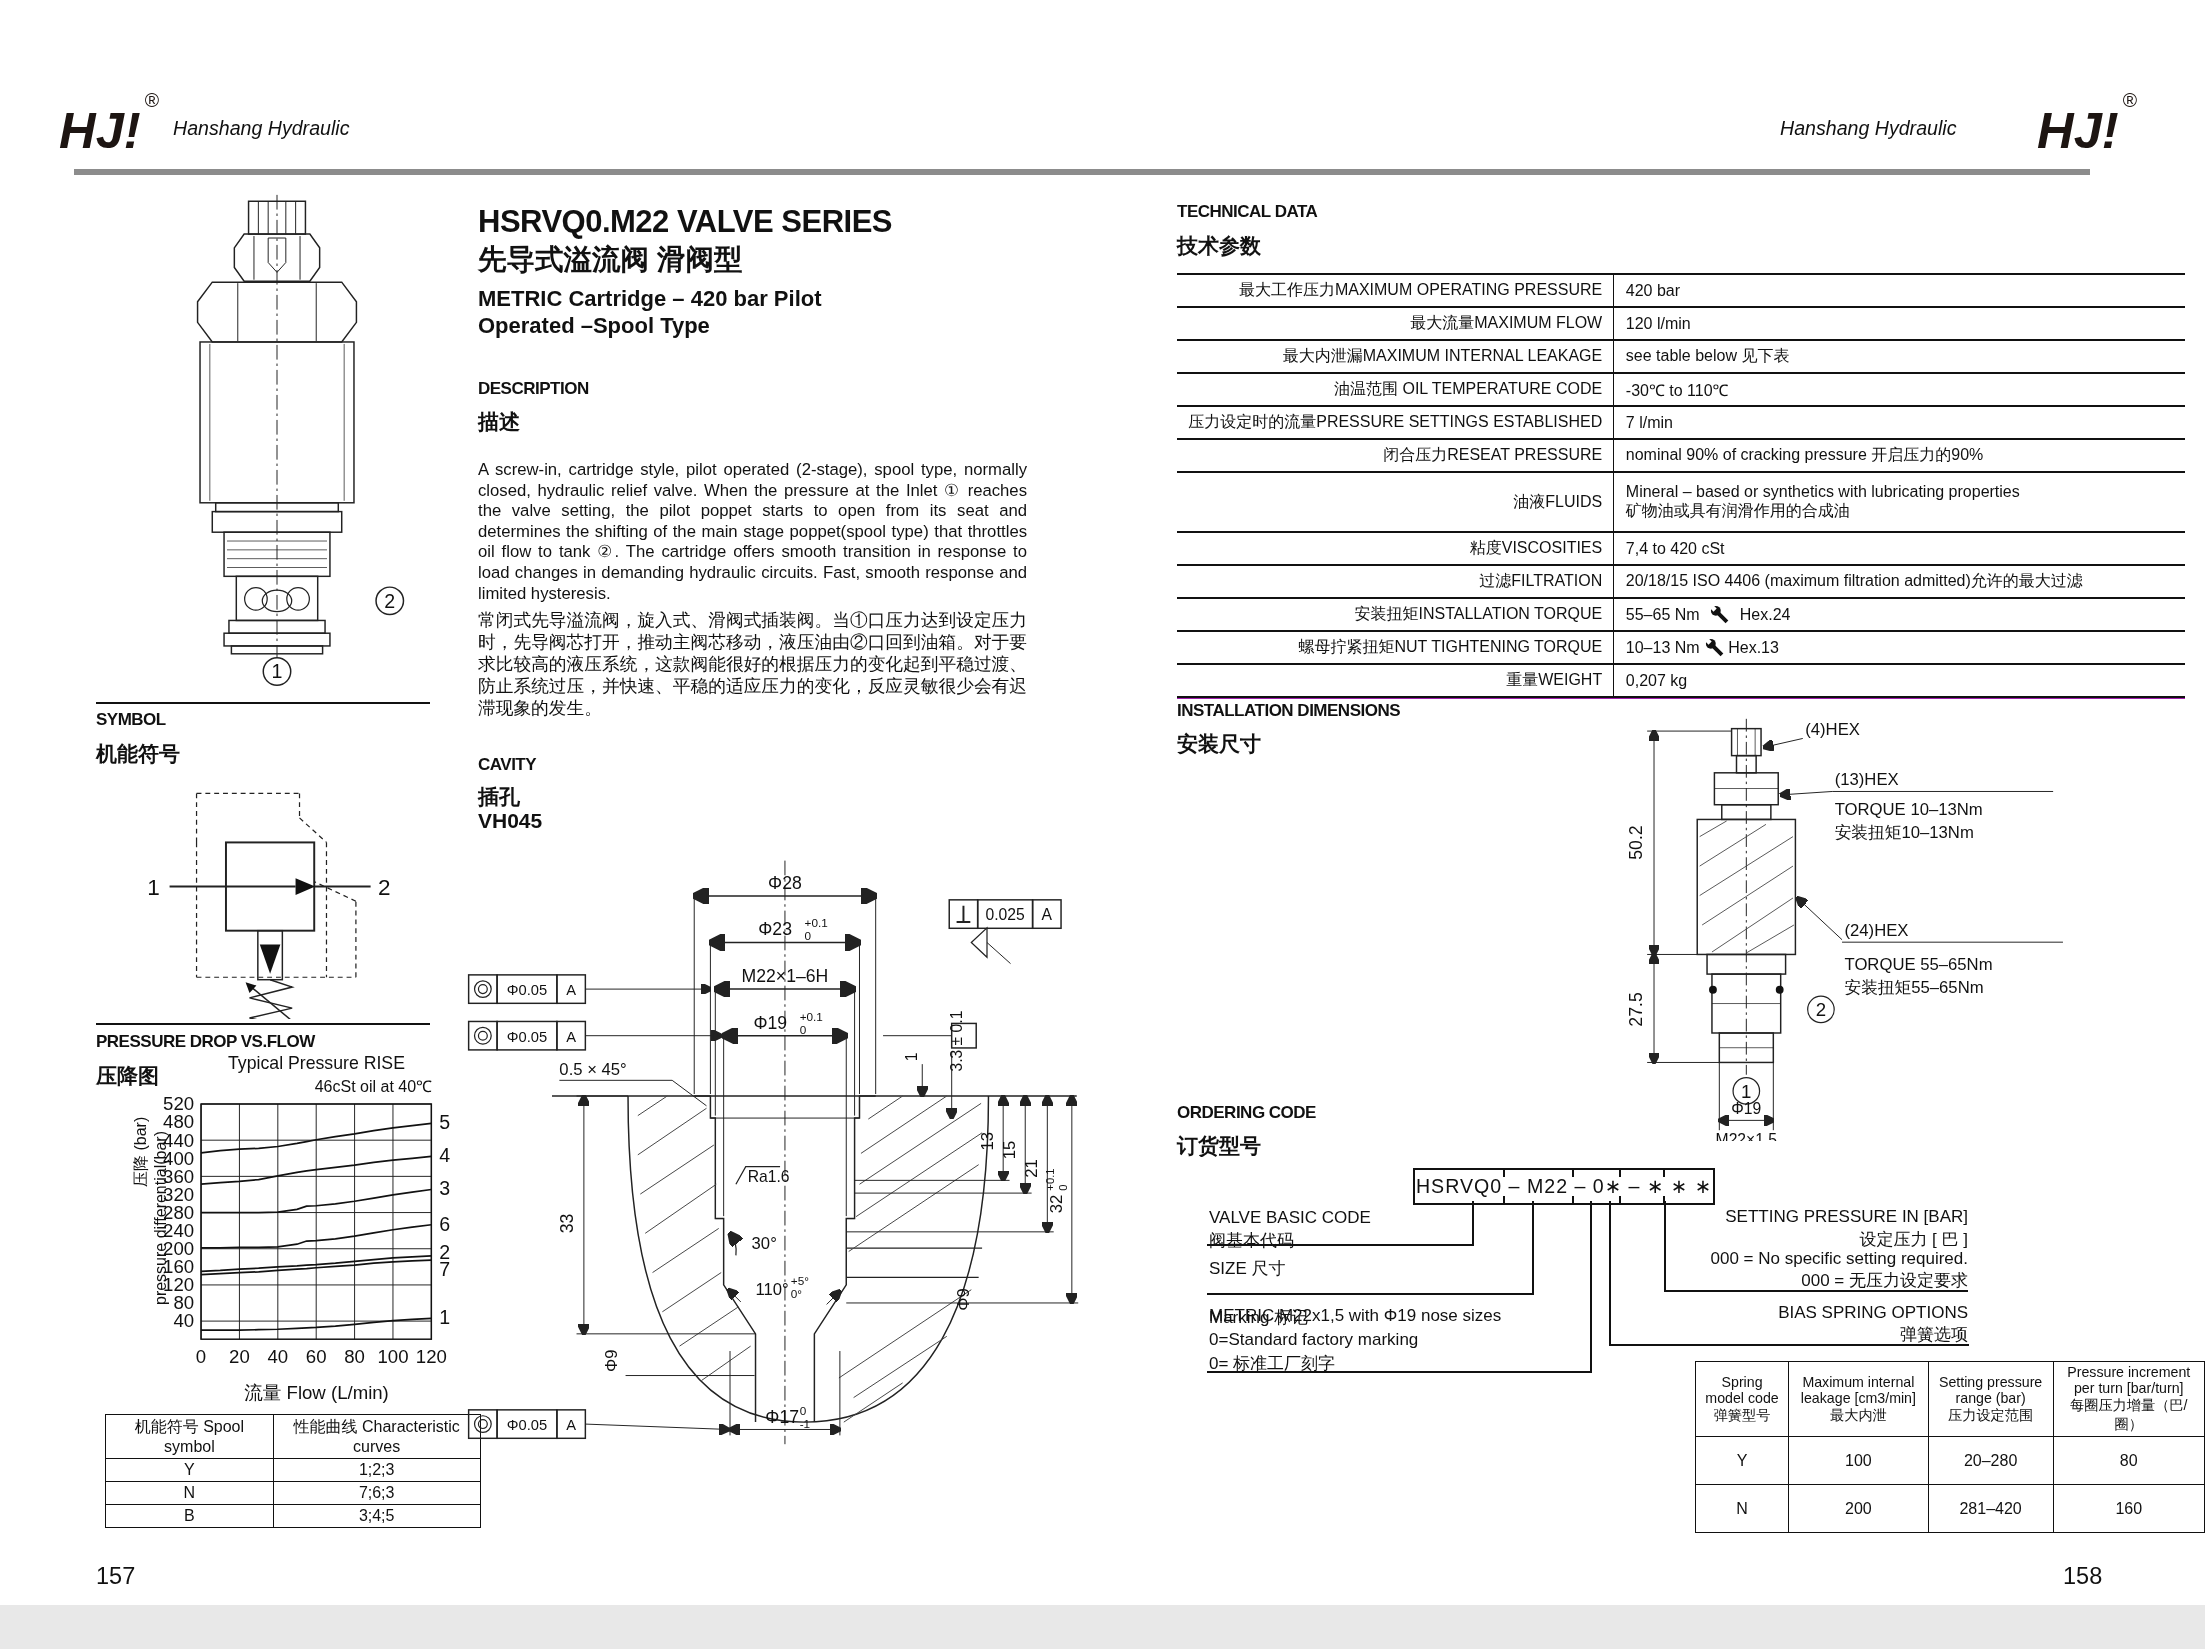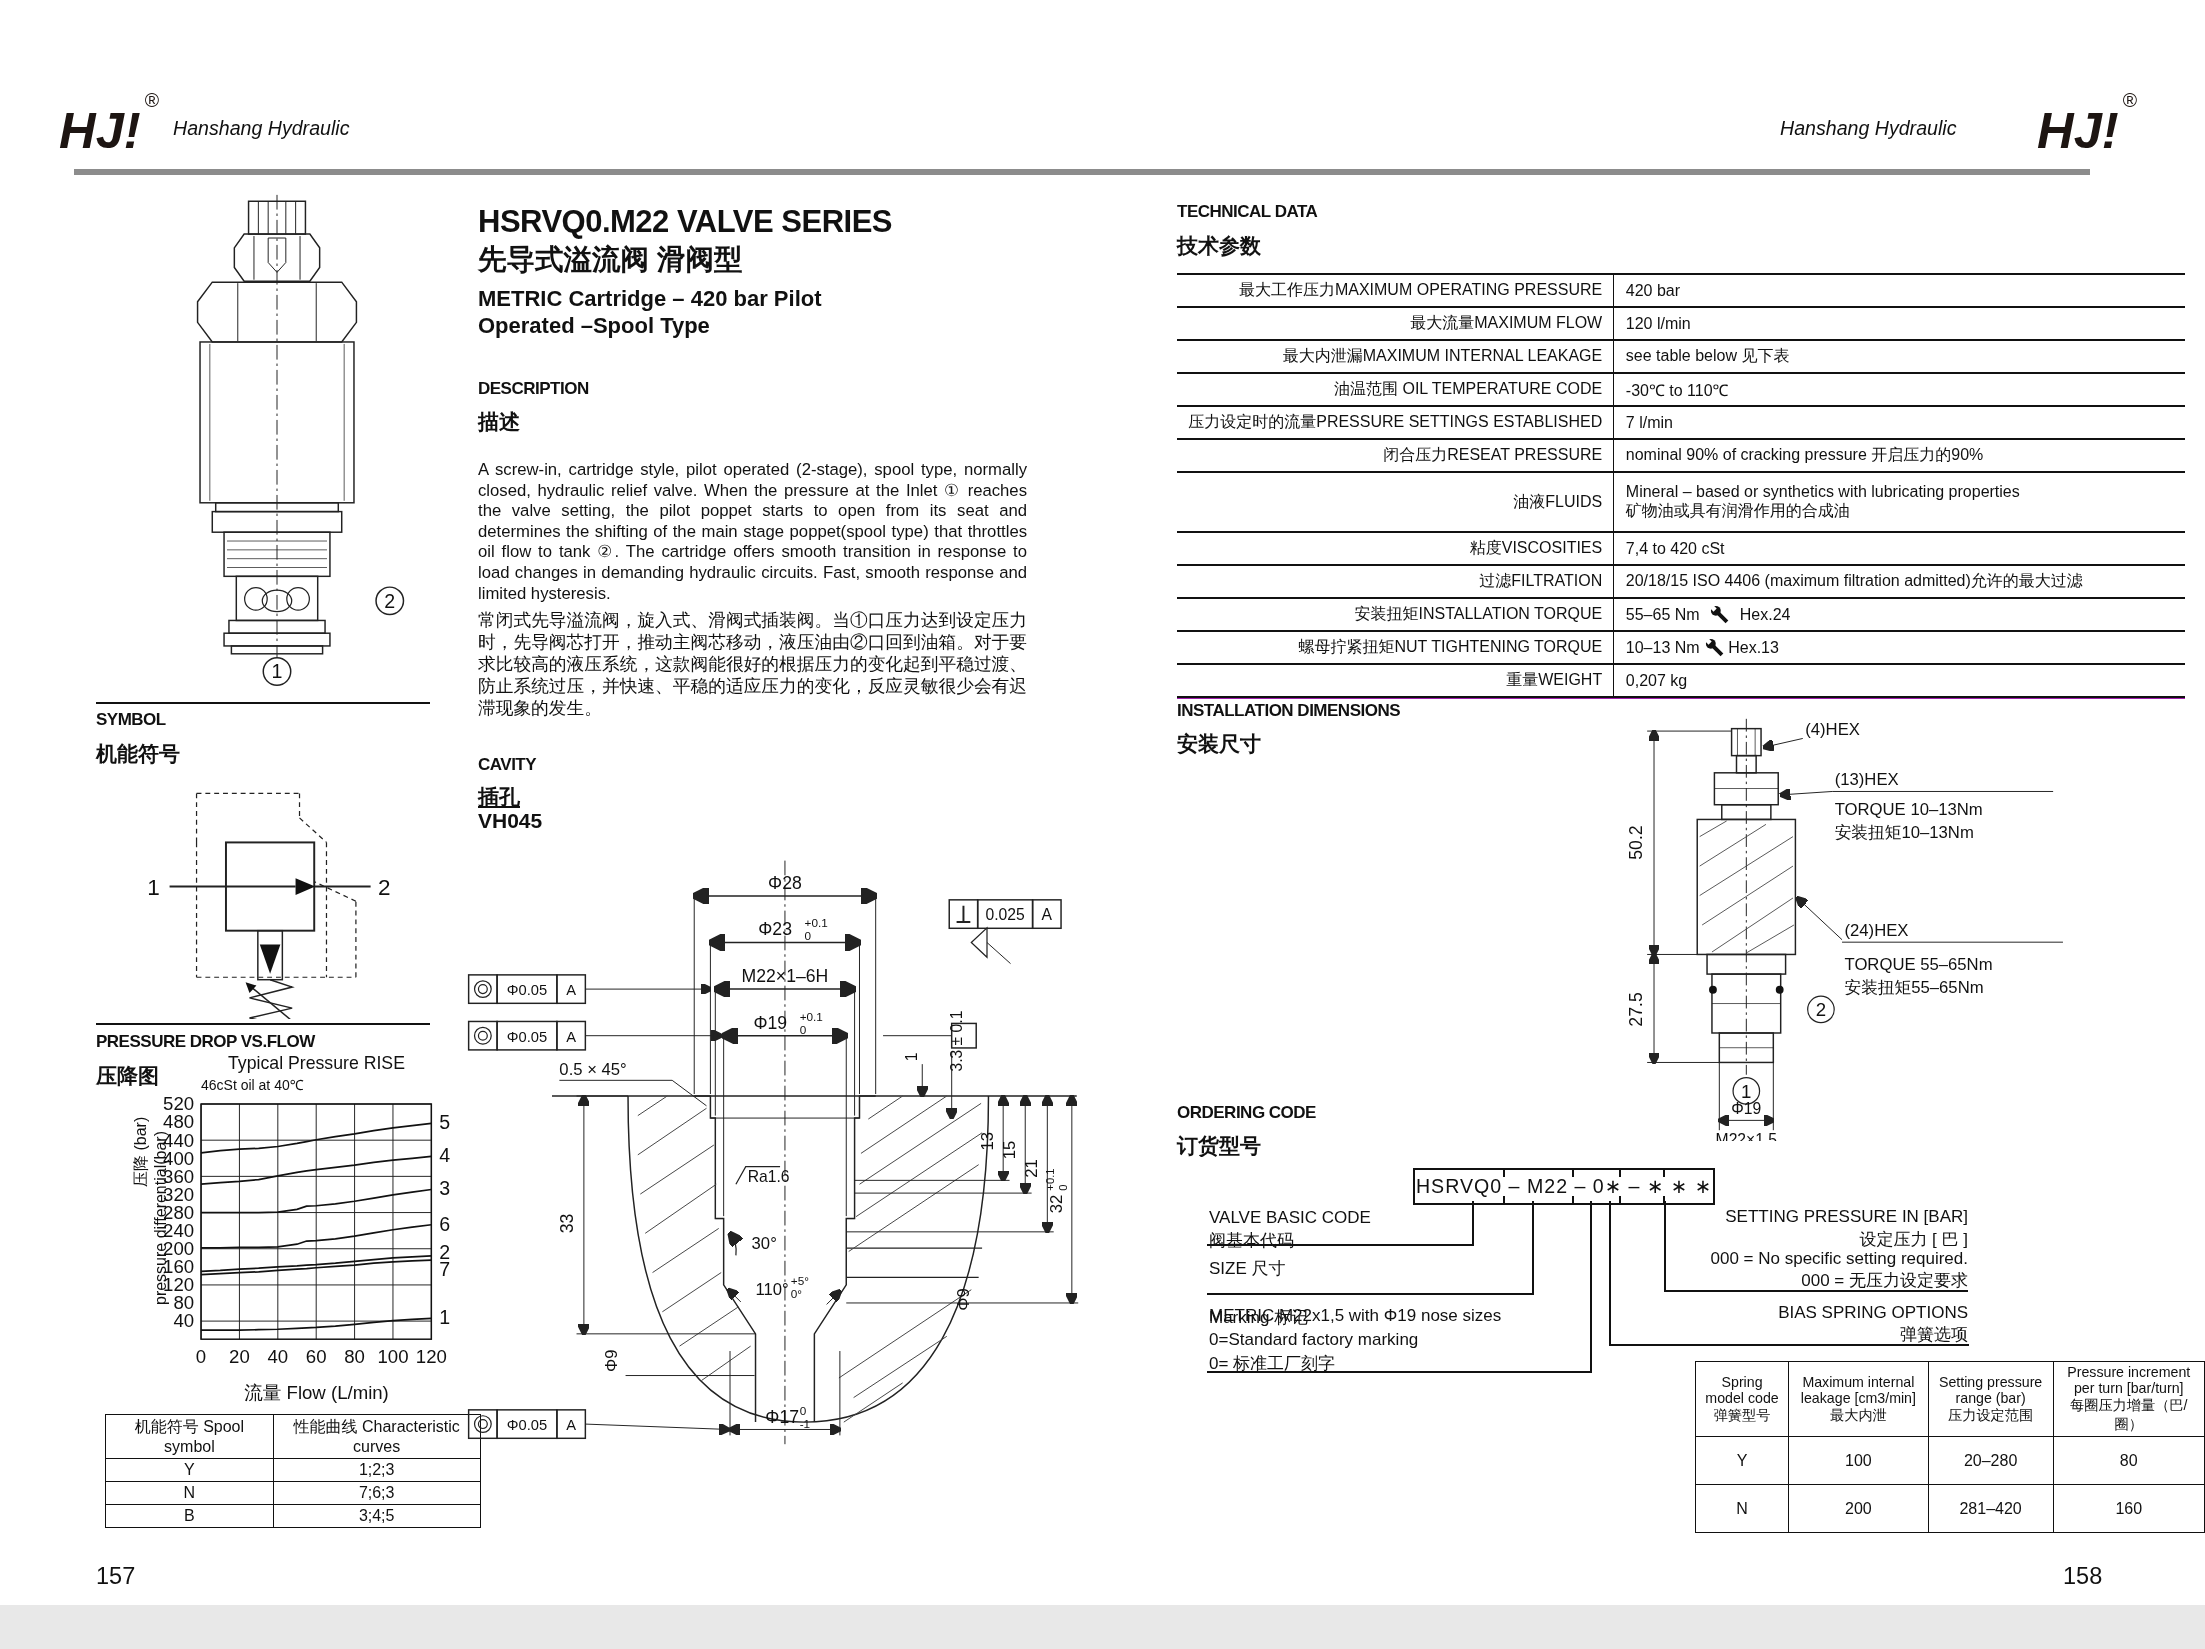--- a/index.html
+++ b/index.html
@@ -122,21 +122,21 @@
       <polygon points="250,455 272,462 258,477" fill="#111" stroke="none"></polygon>
     </svg>
   </div>
 
   <div class="abs rule-black" style="left:96px;top:1023px;width:334px;"></div>
 
   <div class="abs sec" style="left:96px;top:1032px;">PRESSURE DROP VS.FLOW</div>
   <div class="abs seccn" style="left:96px;top:1062px;">压降图</div>
 
   <div class="abs" style="left:201px;top:1053px;width:231px;text-align:center;font-size:17.7px;">Typical Pressure RISE</div>
-  <div class="abs" style="left:201px;top:1075px;width:231px;text-align:left;font-size:14px;">46cSt oil at 40℃</div>
+  <div class="abs" style="left:201px;top:1075px;width:231px;text-align:right;font-size:16px;">46cSt oil at 40℃</div>
   <div class="abs" style="left:131px;top:1187px;transform:rotate(-90deg);transform-origin:left top;font-size:16px;white-space:nowrap;">压降 (bar)</div>
   <div class="abs" style="left:152px;top:1305px;transform:rotate(-90deg);transform-origin:left top;font-size:16px;white-space:nowrap;">pressure differential(bar)</div>
 
   <svg id="chart-svg" class="abs" style="left:110px;top:1055px;" width="481" height="343" viewBox="0 0 980 700">
       <line x1="185" y1="100" x2="185" y2="580" stroke="#222" stroke-width="2"></line>
       <text x="185" y="628" text-anchor="middle" font-size="38" fill="#111">0</text>
       <line x1="263.3333333333333" y1="100" x2="263.3333333333333" y2="580" stroke="#222" stroke-width="2"></line>
       <text x="263.3333333333333" y="628" text-anchor="middle" font-size="38" fill="#111">20</text>
       <line x1="341.66666666666663" y1="100" x2="341.66666666666663" y2="580" stroke="#222" stroke-width="2"></line>
       <text x="341.66666666666663" y="628" text-anchor="middle" font-size="38" fill="#111">40</text>
@@ -214,21 +214,21 @@
   <div class="abs h1cn" style="left:478px;top:241px;">先导式溢流阀 滑阀型</div>
   <div class="abs sub" style="left:478px;top:286px;">METRIC Cartridge – 420 bar Pilot</div>
   <div class="abs sub" style="left:478px;top:313px;">Operated –Spool Type</div>
 
   <div class="abs sec" style="left:478px;top:379px;">DESCRIPTION</div>
   <div class="abs seccn" style="left:478px;top:408px;">描述</div>
   <div class="abs body-en" style="left:478px;top:460px;width:549px;">A screw-in, cartridge style, pilot operated (2-stage), spool type, normally closed, hydraulic relief valve. When the pressure at the Inlet ① reaches the valve setting, the pilot poppet starts to open from its seat and determines the shifting of the main stage poppet(spool type) that throttles oil flow to tank ②. The cartridge offers smooth transition in response to load changes in demanding hydraulic circuits. Fast, smooth response and limited hysteresis.</div>
   <div class="abs body-cn" style="left:478px;top:609px;width:549px;">常闭式先导溢流阀，旋入式、滑阀式插装阀。当①口压力达到设定压力时，先导阀芯打开，推动主阀芯移动，液压油由②口回到油箱。对于要求比较高的液压系统，这款阀能很好的根据压力的变化起到平稳过渡、防止系统过压，并快速、平稳的适应压力的变化，反应灵敏很少会有迟滞现象的发生。</div>
 
   <div class="abs sec" style="left:478px;top:755px;">CAVITY</div>
-  <div class="abs seccn" style="left:478px;top:783px;text-decoration:underline;">插孔</div>
+  <div class="abs seccn" style="left:478px;top:783px;">插孔</div>
   <div class="abs seccn" style="left:478px;top:809px;">VH045</div>
 
   <div class="abs" style="left:461px;top:841px;">
     <svg width="643" height="613" viewBox="0 0 1310 1250" stroke="#222" fill="none" stroke-width="3">
       <defs>
         <marker id="caE" viewBox="0 0 10 10" refX="9" refY="5" markerWidth="11" markerHeight="11" orient="auto">
             <path d="M0,0 L10,5 L0,10 z" fill="#222"></path>
           </marker>
         <marker id="caS" viewBox="0 0 10 10" refX="1" refY="5" markerWidth="11" markerHeight="11" orient="auto">
             <path d="M10,0 L0,5 L10,10 z" fill="#222"></path>

